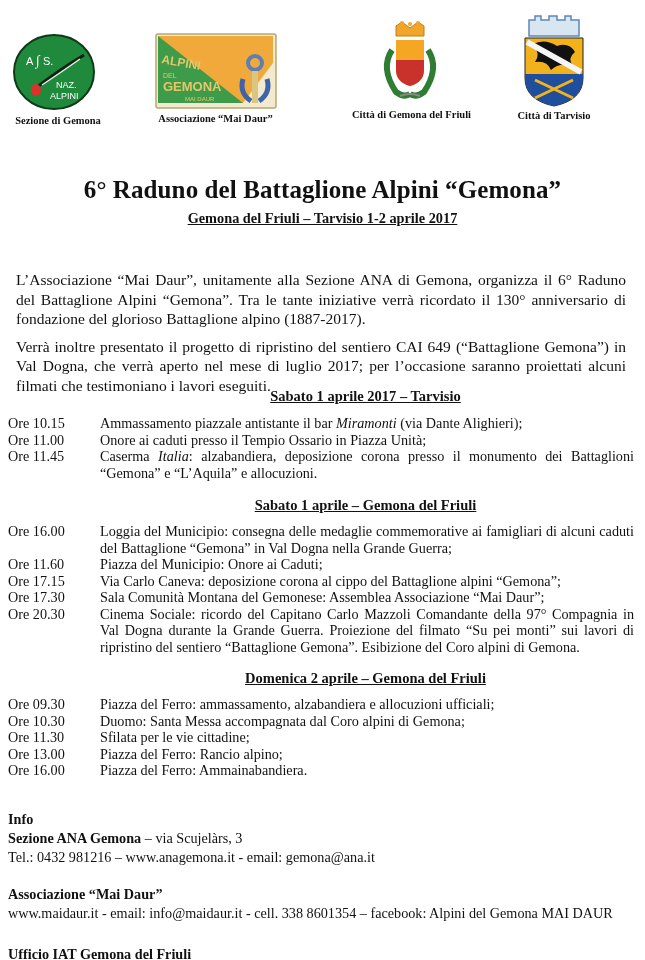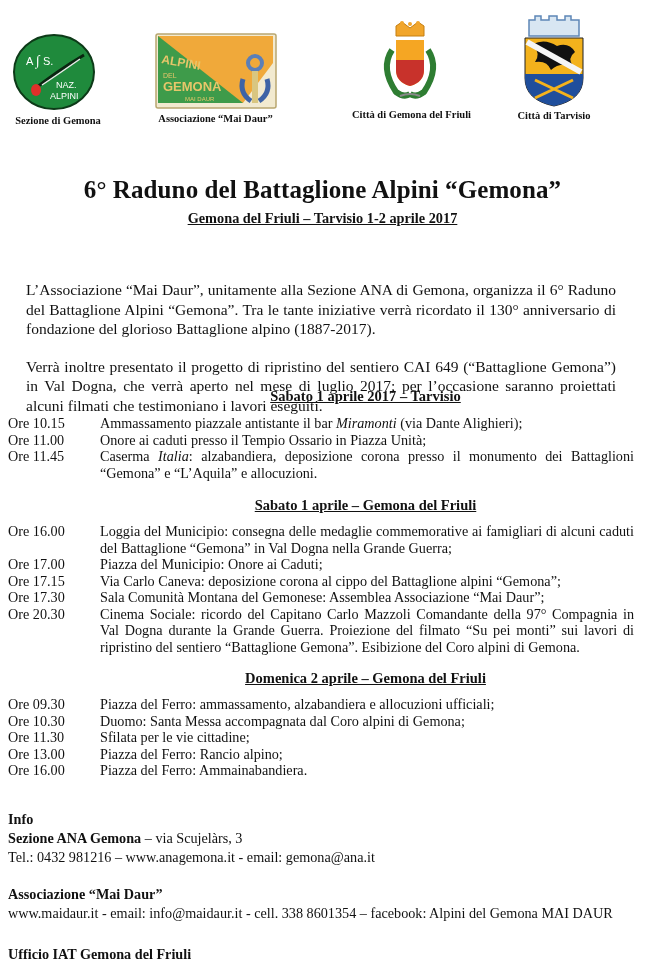--- a/index.html
+++ b/index.html
@@ -3,21 +3,21 @@
 <meta charset="utf-8">
 <style>
   html, body { margin:0; padding:0; background:#fff; }
   body { width:645px; height:960px; position:relative; overflow:hidden;
          font-family:"Liberation Serif", serif; color:#111; }
   .logo-block { position:absolute; text-align:center; }
   .logo-caption { font-family:"Liberation Serif", serif; font-weight:bold; font-size:10.5px; color:#111; white-space:nowrap; }
   .title { position:absolute; left:0; width:645px; top:176px; text-align:center; font-weight:bold; font-size:25px; letter-spacing:0.1px; }
   .subtitle { position:absolute; left:0; width:645px; top:210px; text-align:center; font-weight:bold; font-size:14.3px; text-decoration:underline; }
   .intro { position:absolute; left:8px; width:626px; top:262px; font-size:15.5px; line-height:19.5px; text-align:justify; }
-  .intro p { margin:18px; }
+  .intro p { margin:8px; }
   .section-title { position:absolute; left:0; width:645px; text-align:center; font-weight:bold; font-size:14.5px; text-decoration:underline;margin-left:43px; }
   .schedule { position:absolute; left:8px; width:626px; font-size:14.2px; line-height:16.5px; }
   .row { display:flex; }
   .row .time { width:92px; flex:none; }
   .row .desc { flex:1; text-align:justify; }
   .info { position:absolute; left:8px; width:630px; font-size:14.2px; line-height:19px; }
   .info .b { font-weight:bold; }
   .info p { margin:0; }
 </style>
 </head>
@@ -106,21 +106,21 @@
   </div>
 </div>
 
 <div class="section-title" style="top:497px;">Sabato 1 aprile – Gemona del Friuli</div>
 <div class="schedule" style="top:523px;">
   <div class="row">
     <span class="time">Ore 16.00</span>
     <span class="desc">Loggia del Municipio: consegna delle medaglie commemorative ai famigliari di alcuni caduti del Battaglione “Gemona” in Val Dogna nella Grande Guerra;</span>
   </div>
   <div class="row">
-    <span class="time">Ore 17.00</span>
+    <span class="time">Ore 11.60</span>
     <span class="desc">Piazza del Municipio: Onore ai Caduti;</span>
   </div>
   <div class="row">
     <span class="time">Ore 17.15</span>
     <span class="desc">Via Carlo Caneva: deposizione corona al cippo del Battaglione alpini “Gemona”;</span>
   </div>
   <div class="row">
     <span class="time">Ore 17.30</span>
     <span class="desc">Sala Comunità Montana del Gemonese: Assemblea Associazione “Mai Daur”;</span>
   </div>

